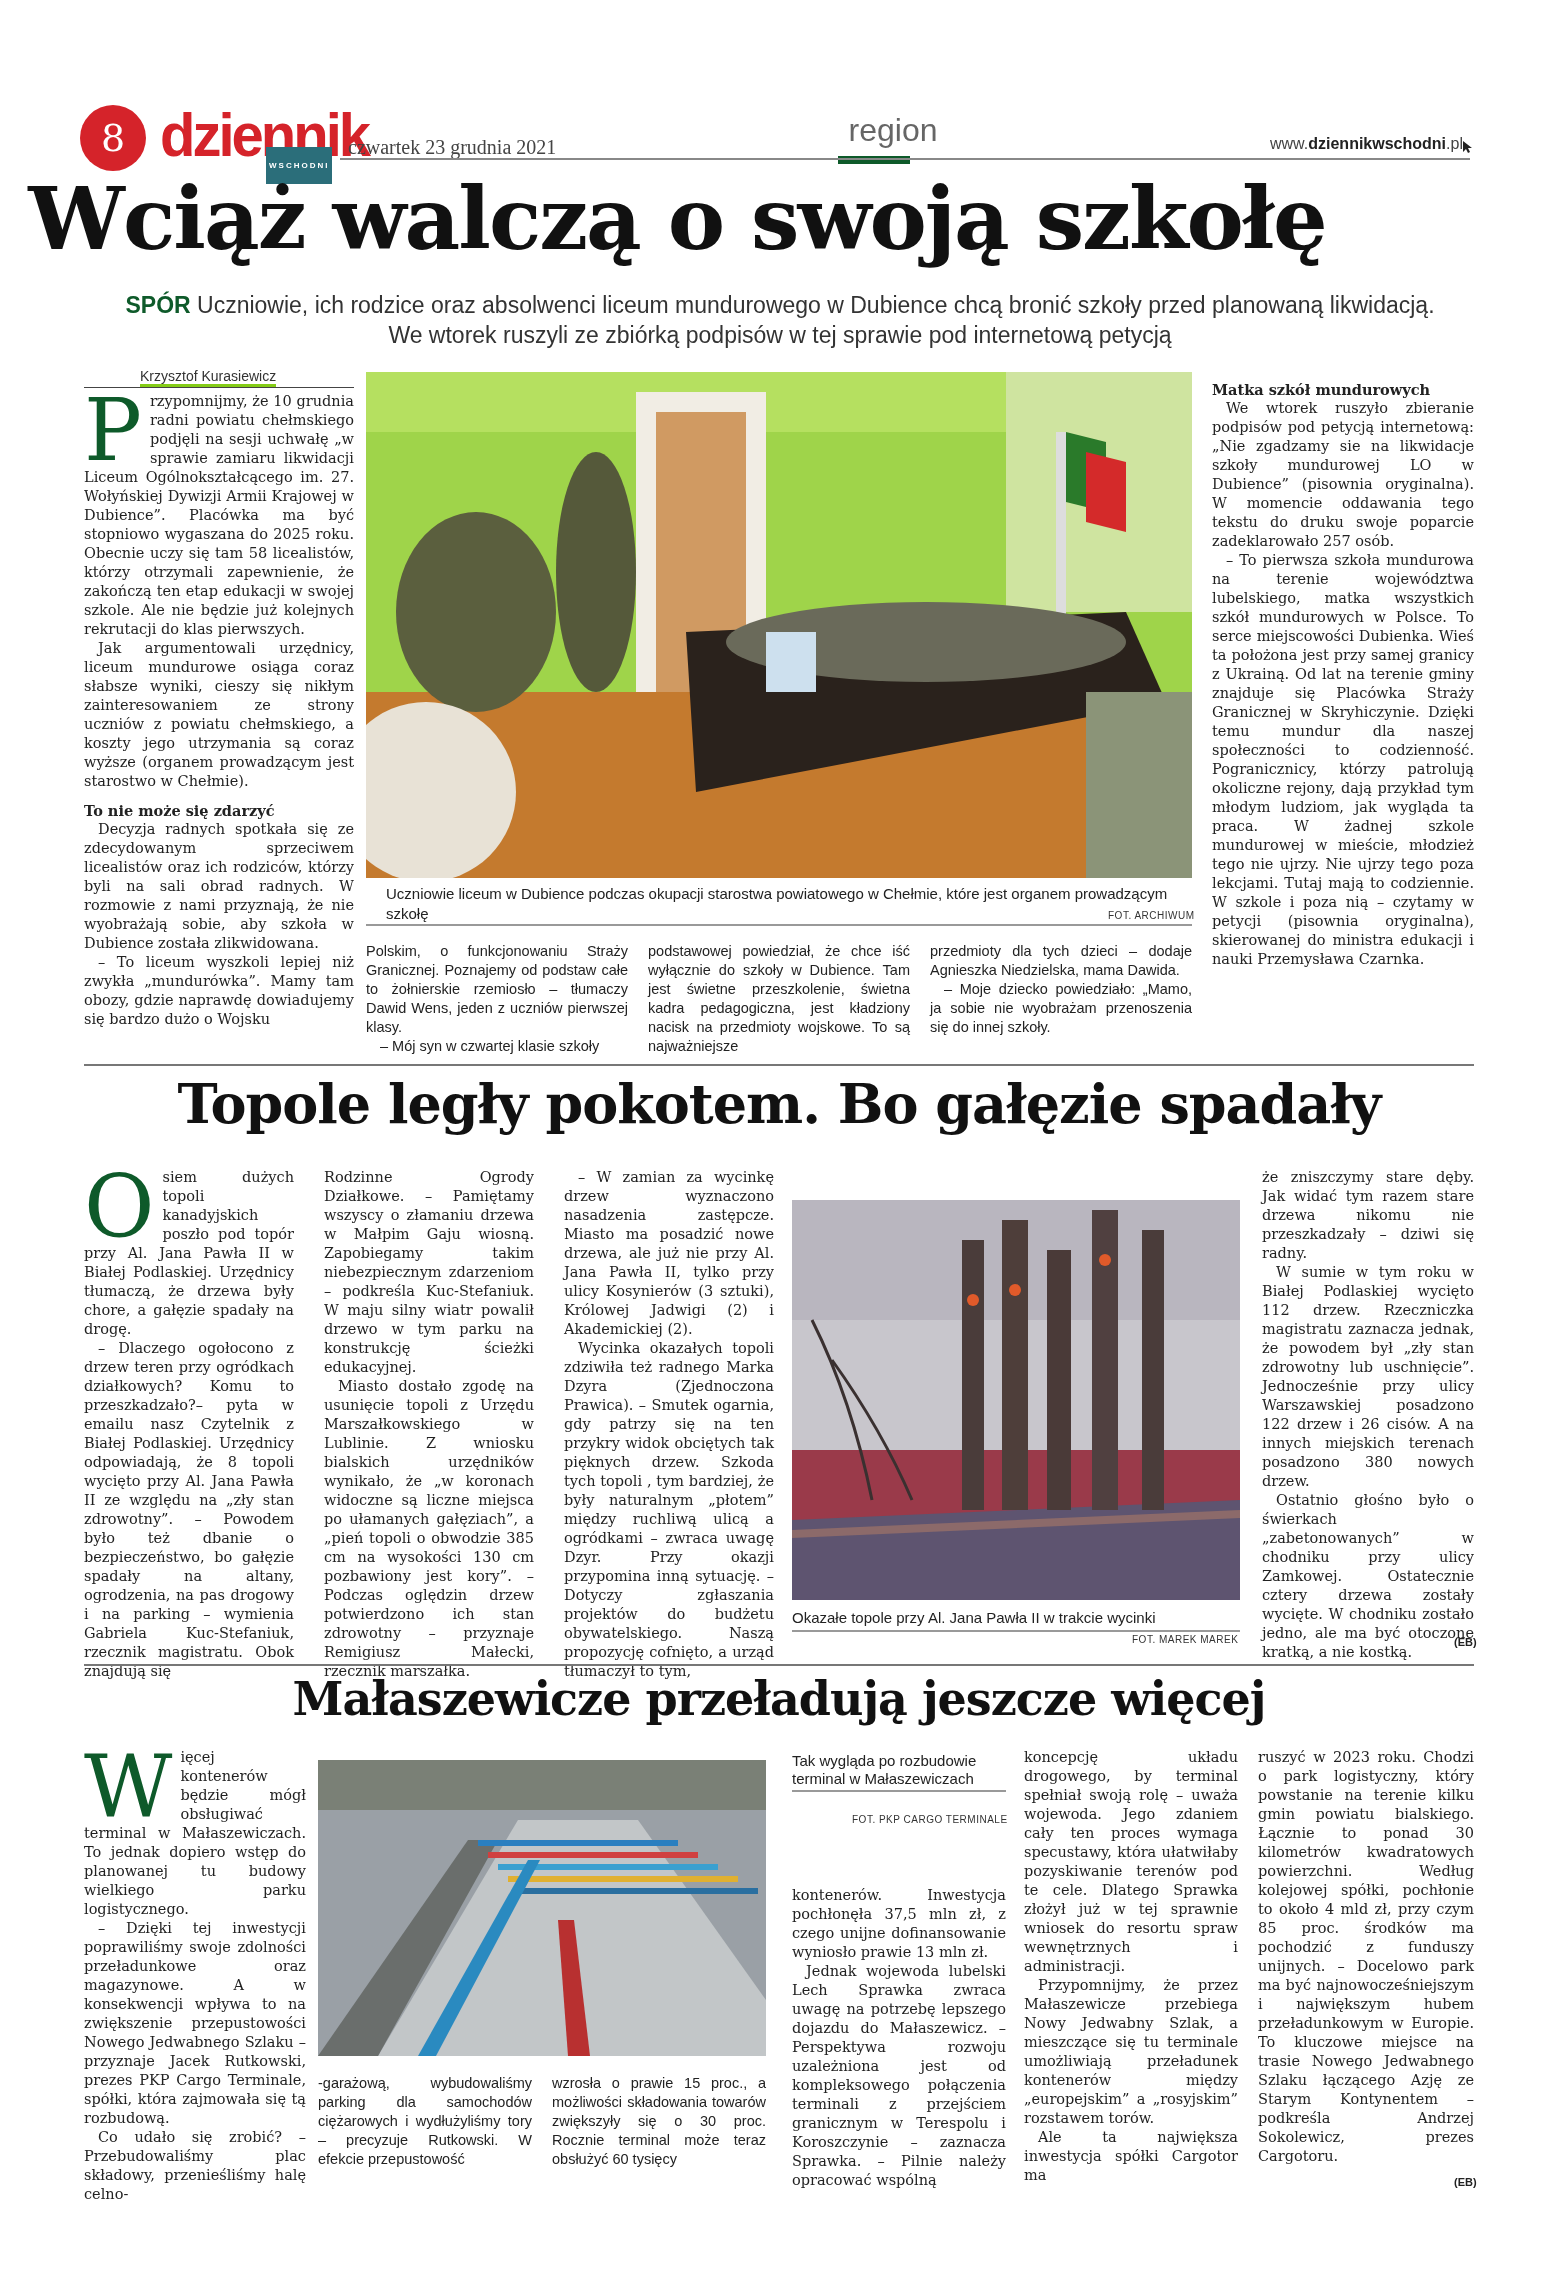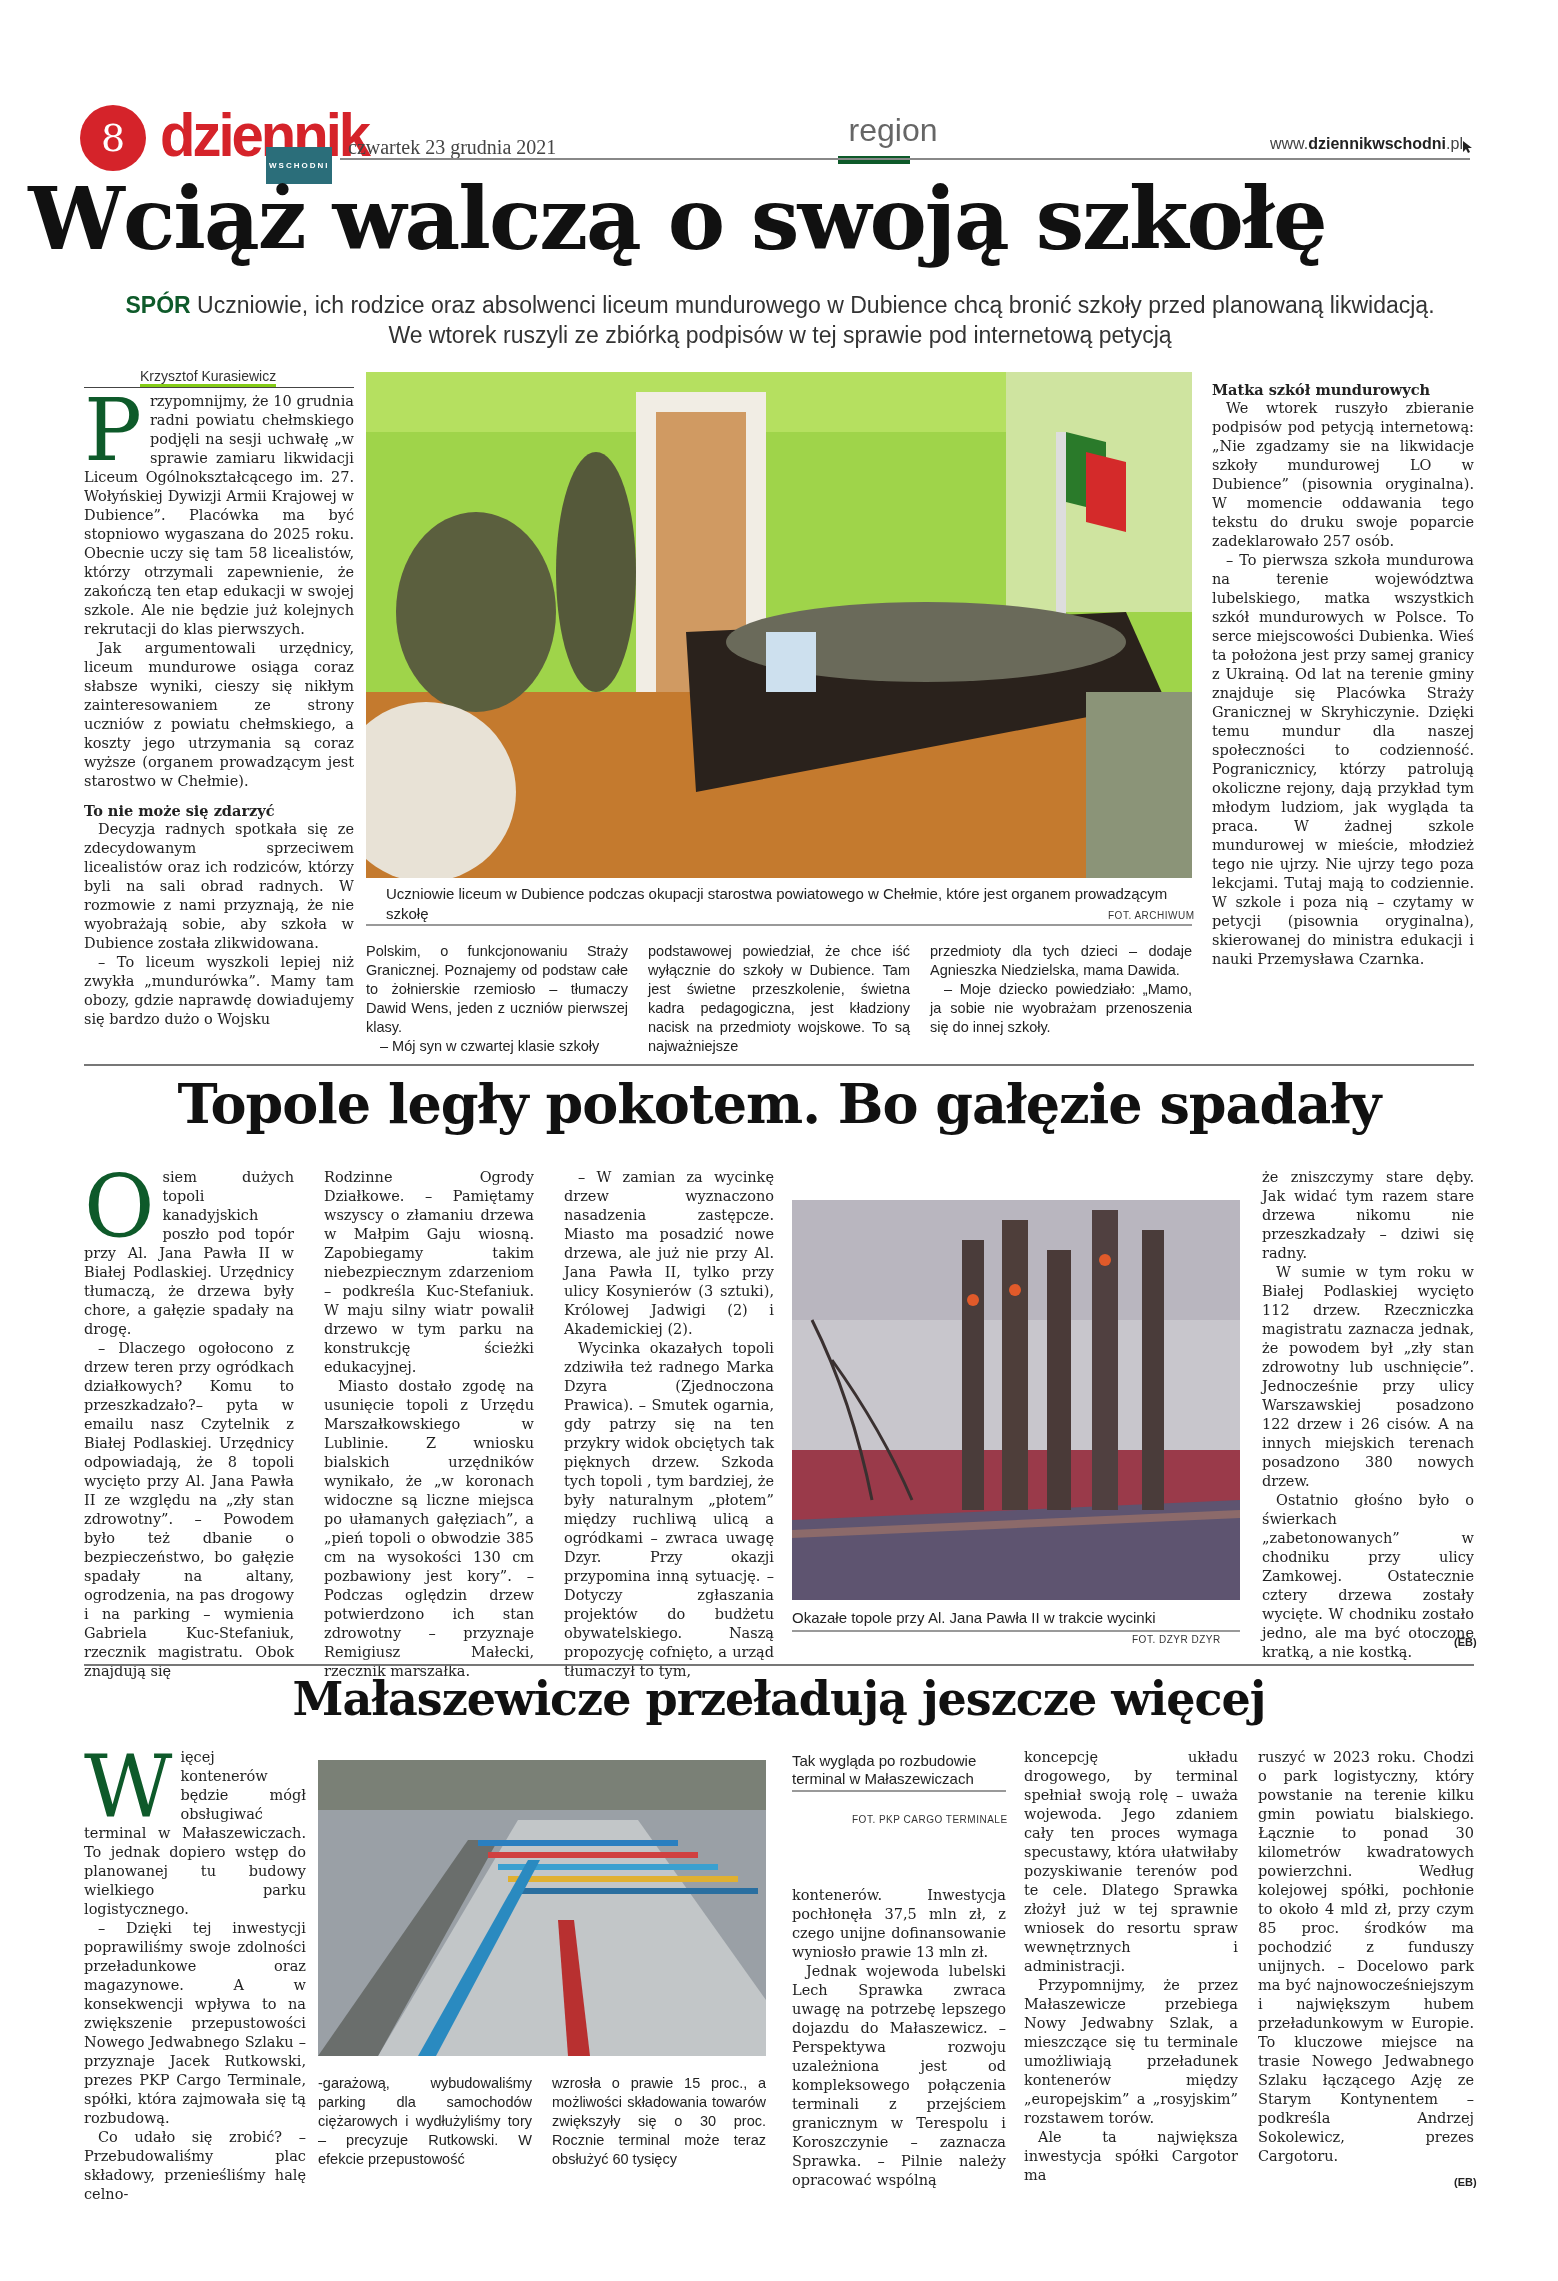--- a/index.html
+++ b/index.html
@@ -133,21 +133,21 @@
     <rect x="300" y="10" width="26" height="300" fill="#504040"></rect>
     <rect x="350" y="30" width="22" height="280" fill="#4a3c3a"></rect>
     <circle cx="181" cy="100" r="6" fill="#e05a2a"></circle>
     <circle cx="223" cy="90" r="6" fill="#e05a2a"></circle>
     <circle cx="313" cy="60" r="6" fill="#e05a2a"></circle>
     <path d="M20 120 Q60 200 80 300 M40 160 Q90 230 120 300" stroke="#3a3030" stroke-width="3" fill="none"></path>
   </svg>
 </div>
 <div class="caption" style="left:792px; top:1608px; width:448px;">Okazałe topole przy Al. Jana Pawła II w trakcie wycinki</div>
 <div class="rule" style="left:792px; top:1630px; width:448px;"></div>
-<div class="credit" style="left:1132px; top:1634px;">FOT. DZYR DZYR</div>
+<div class="credit" style="left:1132px; top:1634px;">FOT. MAREK MAREK</div>
 
 <div class="col" style="left:1262px; top:1168px; width:212px;">
   <p class="noind">że zniszczymy stare dęby. Jak widać tym razem stare drzewa nikomu nie przeszkadzały – dziwi się radny.</p>
   <p>W sumie w tym roku w Białej Podlaskiej wycięto 112 drzew. Rzeczniczka magistratu zaznacza jednak, że powodem był „zły stan zdrowotny lub uschnięcie”. Jednocześnie przy ulicy Warszawskiej posadzono 122 drzew i 26 cisów. A na innych miejskich terenach posadzono 380 nowych drzew.</p>
   <p>Ostatnio głośno było o świerkach „zabetonowanych” w chodniku przy ulicy Zamkowej. Ostatecznie cztery drzewa zostały wycięte. W chodniku zostało jedno, ale ma być otoczone kratką, a nie kostką.</p>
 </div>
 <div class="sig" style="left:1454px; top:1636px;">(EB)</div>
 
 <div class="rule" style="left:84px; top:1664px; width:1390px; background:#777;"></div>
 

